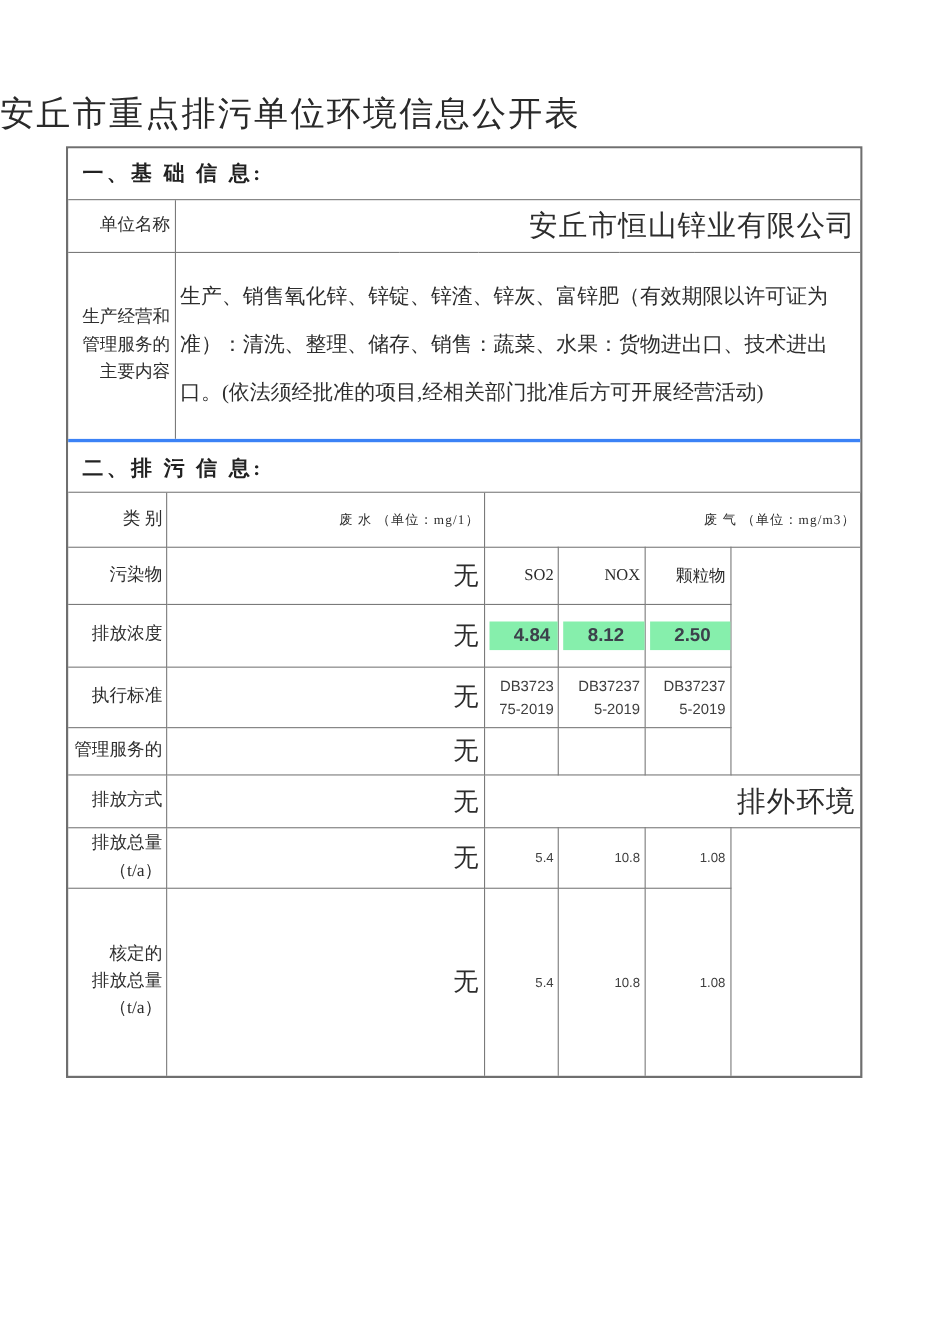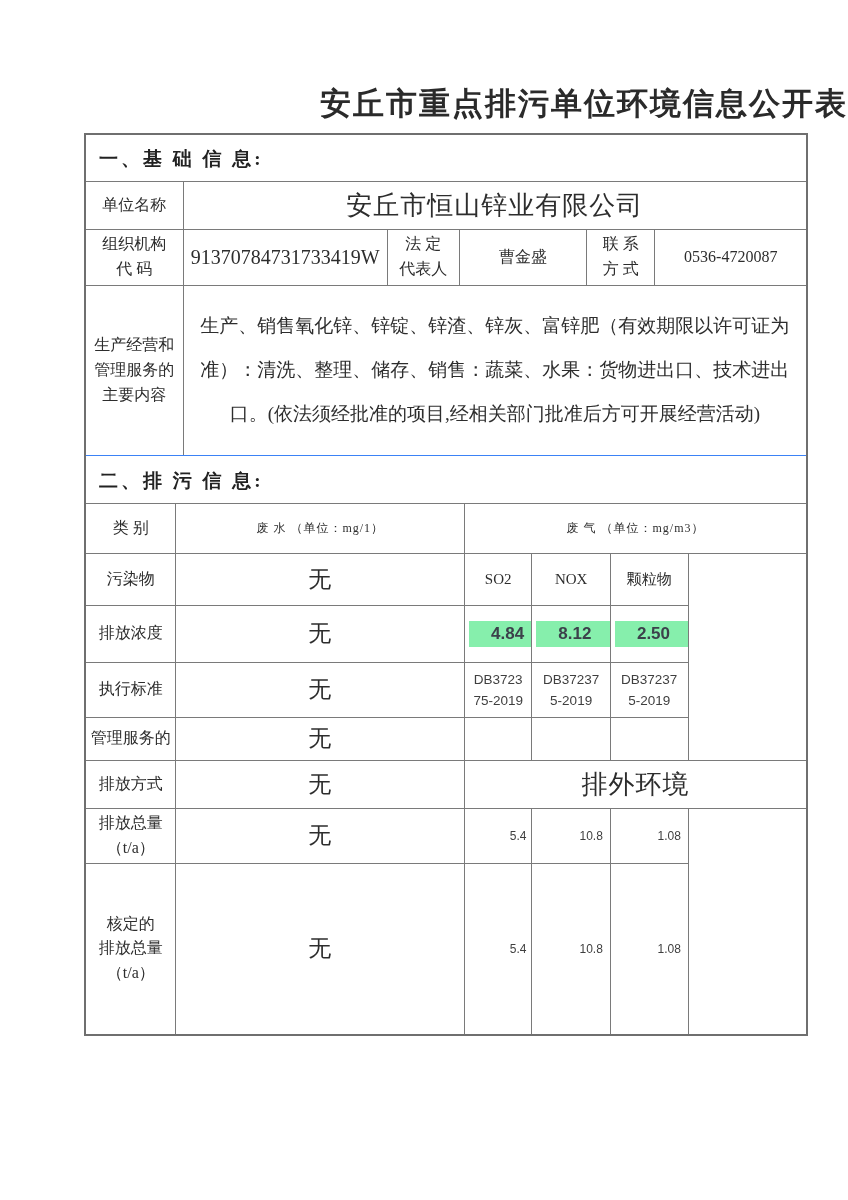--- a/index.html
+++ b/index.html
@@ -4,42 +4,42 @@
 <style>
   * { margin:0; padding:0; box-sizing:border-box; }
   html,body { background:#ffffff; }
   .page {
     position:relative; width:848px; height:1200px; background:#ffffff;
     font-family:"Liberation Serif","DejaVu Serif",serif; color:#2d2d2d;
     overflow:hidden;
   }
   .sheet-title {
     position:absolute; top:83px; left:0; width:100%;
-    text-align:right; font-size:31px; font-weight:bold; letter-spacing:2px;
+    text-align:left; font-size:31px; font-weight:normal; letter-spacing:2px;
     color:#2a2a2a;
   }
   .form {
-    position:absolute; left:84px; top:133px; width:724px;
+    position:absolute; left:60px; top:133px; width:724px;
     border:2px solid #6f6f6f;
   }
   .section-head {
     height:47px; line-height:47px; padding-left:13px;
     font-size:19px; font-weight:bold; letter-spacing:3px; color:#222;
     border-bottom:1px solid #7a7a7a; background:#fff;
   }
-  .section-head.second { height:49px; line-height:49px; border-top:1px solid #3b82f6; }
+  .section-head.second { height:49px; line-height:49px; border-top:3px solid #3b82f6; }
   table { width:100%; border-collapse:collapse; border:hidden; table-layout:fixed; }
-  td { border:1px solid #7a7a7a; text-align:center; vertical-align:middle; padding:2px 4px; overflow:hidden; }
+  td { border:1px solid #7a7a7a; text-align:right; vertical-align:middle; padding:2px 4px; overflow:hidden; }
   .lbl { font-size:16px; color:#2d2d2d; line-height:1.55; }
   .big { font-size:26px; letter-spacing:1px; }
   .code { font-size:20px; letter-spacing:0px; }
   .phone { font-size:16px; }
   .name { font-size:16px; }
   .none { font-size:23px; letter-spacing:1px; }
-  .scope { font-size:19px; line-height:44px; text-align:center; padding:4px 4px; }
+  .scope { font-size:19px; line-height:44px; text-align:left; padding:4px 4px; }
   .prod  { font-size:16px; line-height:23px; text-align:center; padding:2px 8px; }
   .subhdr { font-size:12px; letter-spacing:1px; }
   .gaslbl { font-size:15px; }
   .num { font-family:Liberation Sans, sans-serif; font-size:12px; color:#3f3f3f;padding-left:44px; }
   .num2 { font-family:"Liberation Sans","DejaVu Sans",sans-serif; font-size:13.5px; color:#3f3f3f; line-height:21px; }
   .hl  { display:inline-block; font-family:"Liberation Sans","DejaVu Sans",sans-serif;
          font-size:17px; font-weight:bold; color:#3c414b;
          background:#86efac; padding:3px 22px; }
   
   .r1 td{height:47px} .r2 td{height:56px} .r3 td{height:57px}
@@ -65,37 +65,20 @@
           <col style="width:197px">
           <col style="width:70px">
           <col style="width:123px">
           <col style="width:66px">
           <col style="width:146px">
         </colgroup>
       <tbody>
           <tr class="r1">
         <td class="lbl">单位名称</td>
         <td class="big" colspan="5">安丘市恒山锌业有限公司</td>
-      </tr>
-      <tr class="r2">
-        <td class="lbl">
-          <div>组织机构</div>
-          <div>代 码</div>
-        </td>
-        <td class="code">91370784731733419W</td>
-        <td class="lbl">
-          <div>法 定</div>
-          <div>代表人</div>
-        </td>
-        <td class="name">曹金盛</td>
-        <td class="lbl">
-          <div>联 系</div>
-          <div>方 式</div>
-        </td>
-        <td class="phone">0536-4720087</td>
       </tr>
       <tr class="r4">
         <td class="lbl">
           <div>生产经营和</div>
           <div>管理服务的</div>
           <div>主要内容</div>
         </td>
         <td class="scope" colspan="5">生产、销售氧化锌、锌锭、锌渣、锌灰、富锌肥（有效期限以许可证为准）：清洗、整理、储存、销售：蔬菜、水果：货物进出口、技术进出口。(依法须经批准的项目,经相关部门批准后方可开展经营活动)</td>
       </tr>
     </tbody>

